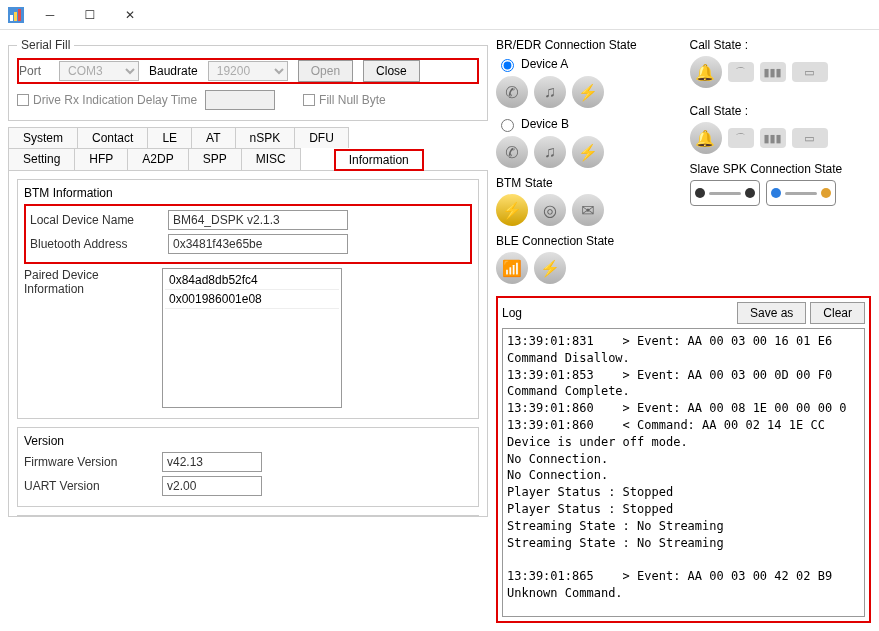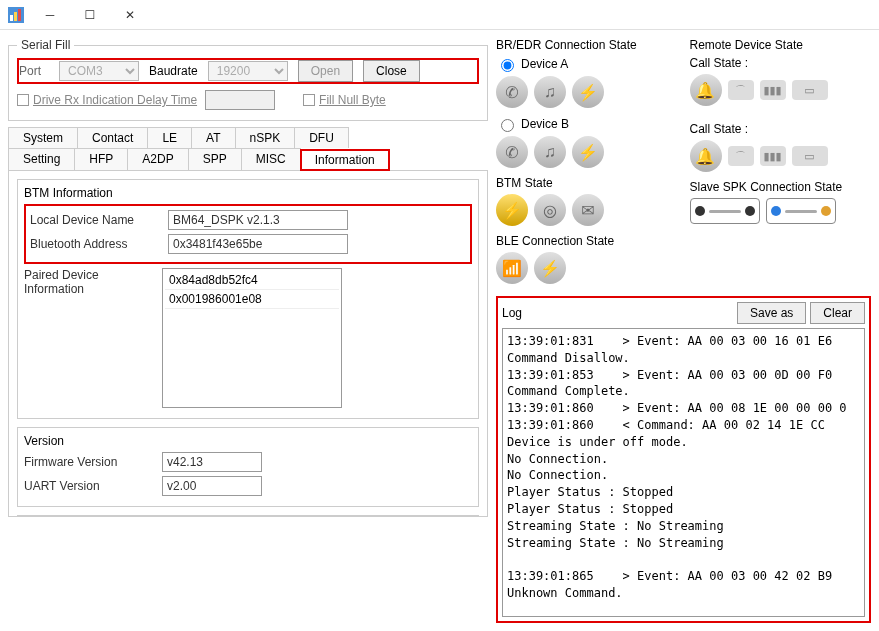--- a/index.html
+++ b/index.html
@@ -17,42 +17,42 @@
 .lbl-sm { width: 30px; color: #666; }
 input[type="text"], select { height: 20px; border: 1px solid #999; padding: 0 4px; background: #fff; color: #333; }
 input[disabled], select[disabled] { background: #f0f0f0; color: #888; }
 button { height: 22px; padding: 0 12px; border: 1px solid #999; background: #efefef; cursor: pointer; }
 button:disabled { color: #999; }
 .redbox { border: 2px solid #e00000; }
 .serial-row { display: flex; align-items: center; gap: 10px; }
 .tabs { display: flex; flex-wrap: wrap; border-bottom: 1px solid #ccc; margin-top: 4px; }
 .tab { padding: 3px 14px; border: 1px solid #ccc; border-bottom: none; background: #f8f8f8; margin-right: -1px; cursor: pointer; font-size: 12px; }
 .tab.active { background: #fff; border-bottom: 1px solid #fff; position: relative; top: 1px; }
-.tab.red { outline: 2px solid #e00000; outline-offset: -2px; }
+.tab.red { outline: 2px solid #e00000; outline-offset: -2px; margin-left: 34px; }
 .tabpanel { border: 1px solid #ccc; border-top: none; padding: 8px; height: 346px; overflow-y: scroll; }
 .btmgroup { border: 1px solid #ccc; padding: 6px; margin-bottom: 8px; }
 .btmgroup .glabel { font-size: 12px; margin-bottom: 4px; display: block; }
 .redinner { border: 2px solid #e00000; padding: 4px; margin-bottom: 4px; }
 .multifield { border: 1px solid #999; height: 140px; padding: 2px; }
 .multifield div { padding: 2px 4px; border-bottom: 1px solid #eee; }
 .state-grid { display: flex; gap: 12px; }
 .state-col { flex: 1; }
 .state-title { font-size: 12px; margin-bottom: 4px; }
 .icon-row { display: flex; gap: 6px; align-items: center; margin-bottom: 8px; }
 .icon { width: 32px; height: 32px; border-radius: 50%; background: linear-gradient(#e0e0e0,#b0b0b0); display: flex; align-items: center; justify-content: center; font-size: 16px; color: #666; }
 .icon-sm { width: 26px; height: 20px; background: #ddd; border-radius: 4px; display: flex; align-items: center; justify-content: center; color: #888; font-size: 11px; }
 .radio-row { display: flex; align-items: center; gap: 4px; margin-bottom: 4px; }
 .slave-box { width: 70px; height: 26px; border: 1px solid #888; border-radius: 4px; display: flex; align-items: center; padding: 0 4px; gap: 4px; background: #fff; }
 .slave-dot { width: 10px; height: 10px; border-radius: 50%; }
 .slave-bar { flex: 1; height: 3px; background: #aaa; border-radius: 2px; }
 .log-area { border: 2px solid #e00000; flex: 1; display: flex; flex-direction: column; padding: 4px; margin-top: 4px; }
 .log-head { display: flex; align-items: center; gap: 4px; margin-bottom: 4px; }
 .log-head .spacer { flex: 1; }
 .log-body { flex: 1; border: 1px solid #999; font-family: Consolas, monospace; font-size: 12px; padding: 4px; overflow: auto; white-space: pre; line-height: 1.4; position: relative; }
-.checkbox { display: flex; align-items: center; gap: 4px; color: #888; text-decoration: underline; }
+.checkbox { display: flex; align-items: center; gap: 4px; color: #888; }
 .chk { width: 12px; height: 12px; border: 1px solid #999; display: inline-block; }
 .app-icon { width: 16px; height: 16px; margin-right: 6px; display: inline-block; }
 </style>
 </head>
 <body>
 
 <div class="titlebar">
   <span class="app-icon">
     <svg width="16" height="16">
         <rect width="16" height="16" fill="#4a90d9"></rect>
@@ -180,21 +180,20 @@
           <div class="icon">✉</div>
         </div>
         <div class="state-title">BLE Connection State</div>
         <div class="icon-row">
           <div class="icon">📶</div>
           <div class="icon">⚡</div>
         </div>
       </div>
 
       <div class="state-col">
-        <div class="state-title">Remote Device State</div>
         <div>Call State :</div>
         <div class="icon-row" style="margin-top:4px">
           <div class="icon">🔔</div>
           <div class="icon-sm">⌒</div>
           <div class="icon-sm">▮▮▮</div>
           <div class="icon-sm" style="width:36px">▭</div>
         </div>
         <div style="height:8px"></div>
         <div>Call State :</div>
         <div class="icon-row" style="margin-top:4px">

